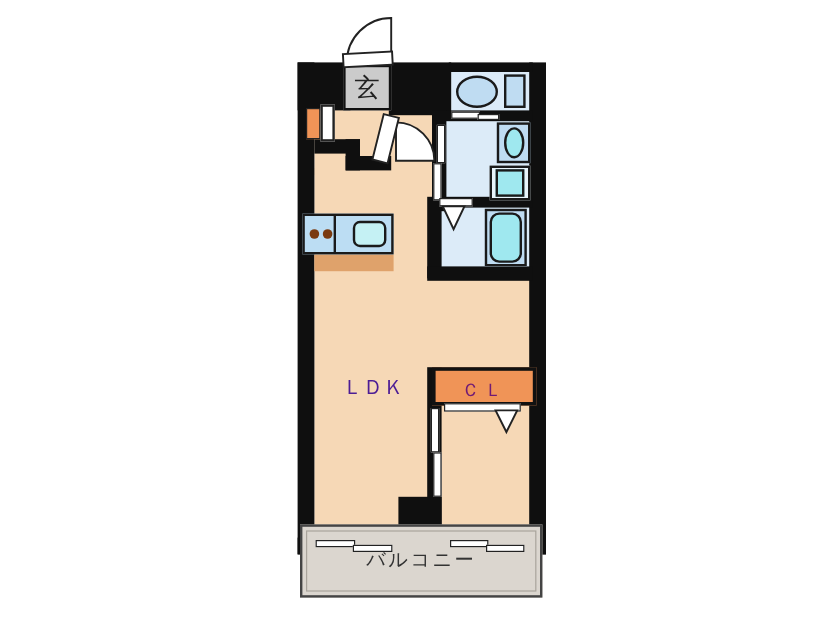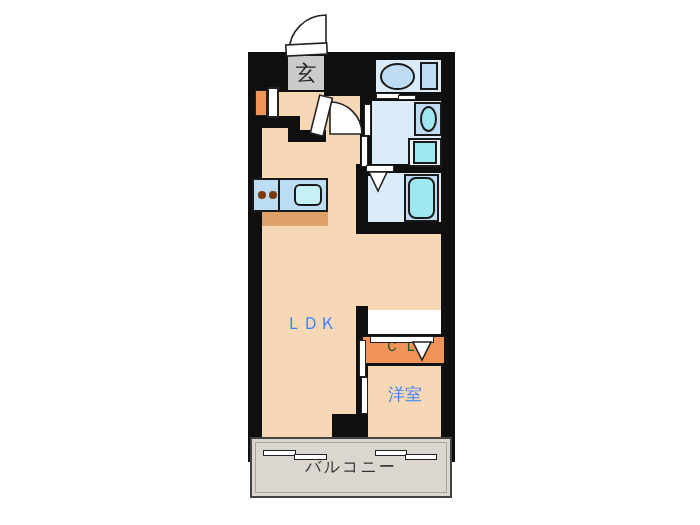--- a/index.html
+++ b/index.html
@@ -8,27 +8,27 @@
     font-family:"DejaVu Sans","Liberation Sans",sans-serif;
     position:relative;overflow:hidden;
   }
   .abs{position:absolute;box-sizing:border-box;}
   .floor{background:var(--floor);}
   .wall{background:var(--wall);}
   .waterroom{background:var(--waterRoom);}
   .fixture{background:var(--fixtureBlue);border:2px solid #1a1a1a;}
   .teal{background:var(--teal);border:2px solid #1a1a1a;}
   .whitebar{background:#fff;border:1px solid #222;}
-  .label{color:#3b82f6;text-align:center;line-height:1.25;white-space:pre-line;}
+  .label{color:#4c1d95;text-align:center;line-height:1.25;white-space:pre-line;}
   .genkan{background:var(--genkanGray);border:2px solid #111;
           display:flex;align-items:center;justify-content:center;
           font-size:21px;color:#222;}
   .clbox{background:var(--accentOrange);border:3px solid #111;
-         display:flex;align-items:flex-start;justify-content:center;
-         font-size:15px;letter-spacing:4px;color:#14532d;margin-top:28px;}
+         display:flex;align-items:flex-end;justify-content:center;
+         font-size:15px;letter-spacing:4px;color:#701a75;}
   .balcony{background:var(--balconyGray);border:2px solid #444;
            display:flex;align-items:center;justify-content:center;}
   .balcony-inner{position:absolute;inset:3px;border:1px solid #a9a49c;}
   .balcony-text{position:relative;font-size:16px;color:#333;letter-spacing:2px;}
   svg{position:absolute;left:0;top:0;}
 </style>
 </head>
 <body>
 
 <div class="abs floor" style="left:262px;top:86px;width:98px;height:60px"></div>
@@ -109,14 +109,13 @@
   <path d="M 330 134 L 330 102 A 32 32 0 0 1 362 134 Z" fill="#fff" stroke="#222" stroke-width="1.6"></path>
   <rect x="315" y="96" width="13" height="39" fill="#fff" stroke="#222" stroke-width="1.6" transform="rotate(14 321 115)"></rect>
   <polygon points="369,172 387,172 378,191" fill="#fff" stroke="#222" stroke-width="1.6"></polygon>
   <polygon points="413,342 431,342 422,360" fill="#fff" stroke="#222" stroke-width="1.6"></polygon>
 </svg>
 
 <div class="abs label" style="left:262px;top:292px;width:98px;font-size:17px">
   <div>ＬＤＫ</div>
 </div>
 <div class="abs label" style="left:366px;top:363px;width:78px;font-size:17px">
-  <div>洋室</div>
 </div>
 
 </body></html>

